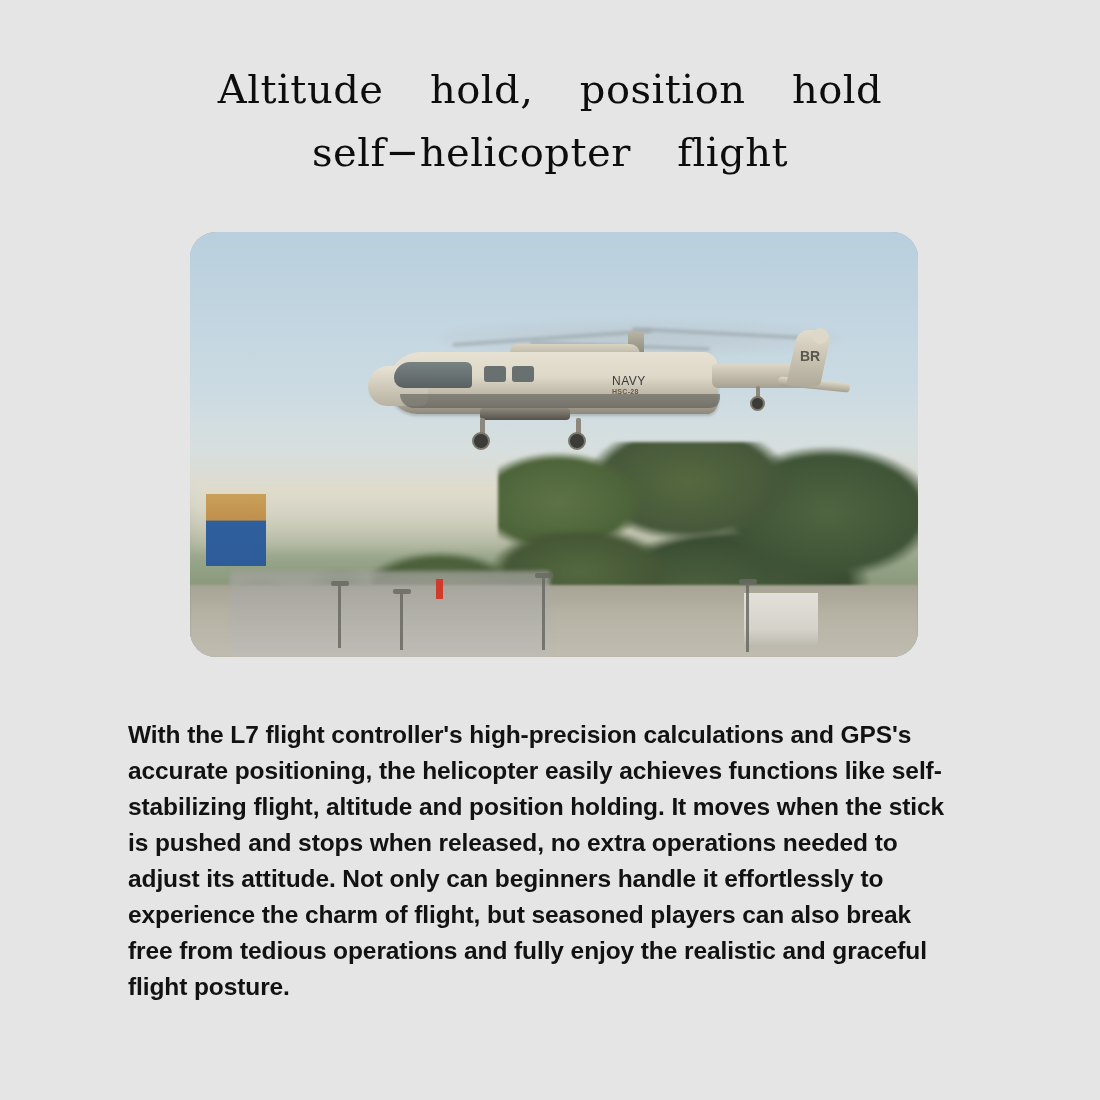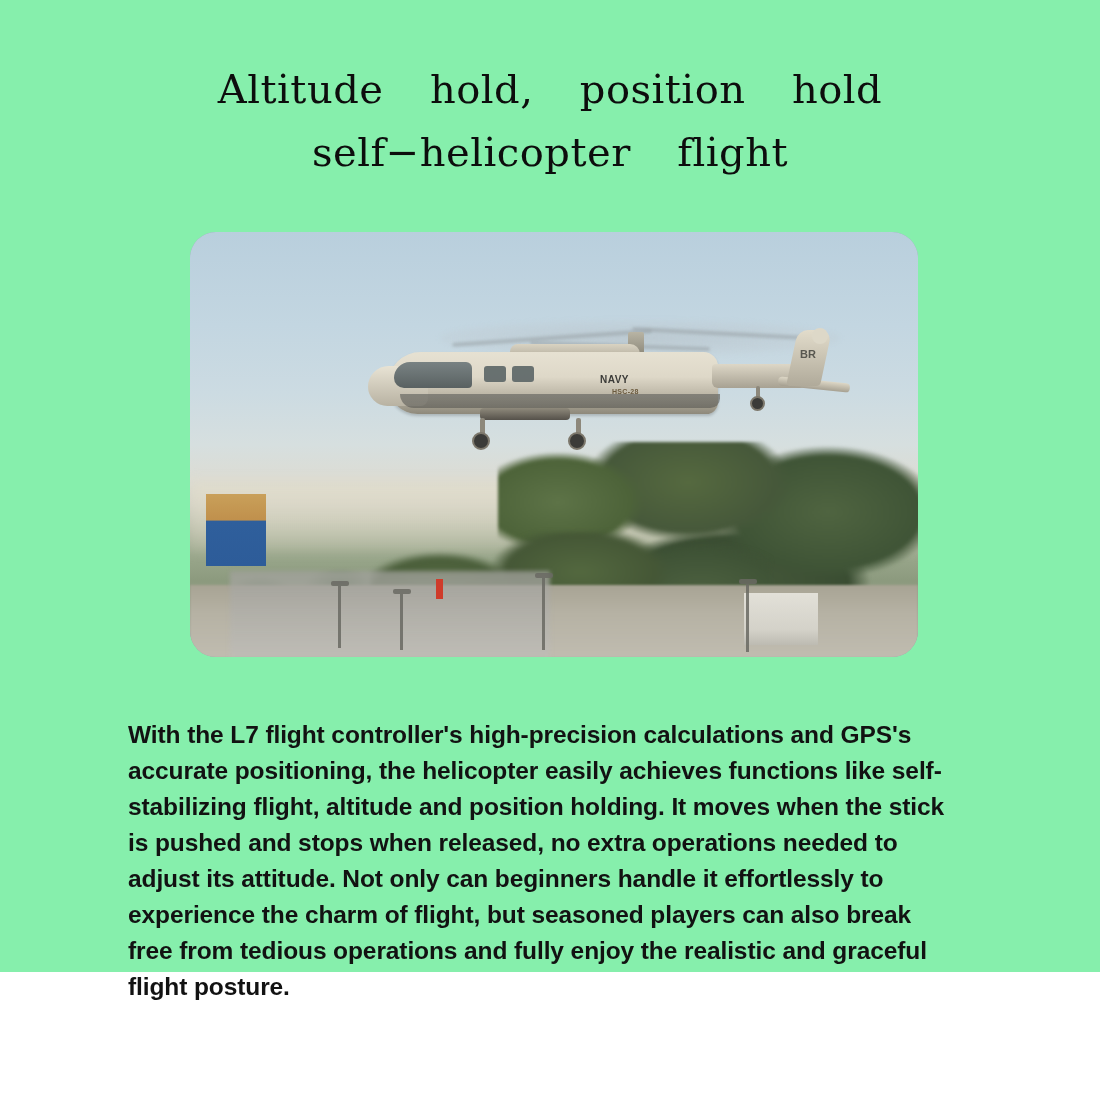--- a/index.html
+++ b/index.html
@@ -10,22 +10,22 @@
   body {
     width: 1100px;
     height: 1100px;
     font-family: "Liberation Sans", sans-serif;
     color: #111111;
     overflow: hidden;
   }
   .page {
     position: relative;
     width: 1100px;
-    height: 972px;
-    background: #86efac;
+    height: 1100px;
+    background: #e5e5e5;
   }
 
   
   .headline {
     position: absolute;
     left: 0;
     top: 58px;
     width: 1100px;
     text-align: center;
     font-family: "DejaVu Serif", "Liberation Serif", serif;
@@ -302,44 +302,44 @@
     left: 40px;
     top: 72px;
     width: 320px;
     height: 14px;
     background: linear-gradient(to bottom, rgba(110,110,104,0.75), rgba(80,80,76,0.55));
     border-radius: 0 0 14px 20px;
     filter: blur(0.4px);
   }
   .navy-text {
     position: absolute;
-    left: 240px;
+    left: 252px;
     top: 52px;
     font-family: "Liberation Sans", sans-serif;
-    font-size: 10px;
-    font-weight: 700;
+    font-size: 12px;
+    font-weight: 400;
     color: #3b3b38;
     letter-spacing: 0.5px;
   }
   .hsc-text {
     position: absolute;
     left: 252px;
     top: 66px;
     font-family: "Liberation Sans", sans-serif;
     font-size: 7px;
     font-weight: 700;
     color: #6b5a3e;
     letter-spacing: 0.3px;
   }
   .tail-code {
     position: absolute;
     left: 440px;
     top: 26px;
     font-family: "Liberation Sans", sans-serif;
-    font-size: 11px;
+    font-size: 14px;
     font-weight: 700;
     color: #585750;
   }
   .gear {
     position: absolute;
     background: #8d887b;
     border-radius: 2px;
   }
   .wheel {
     position: absolute;

